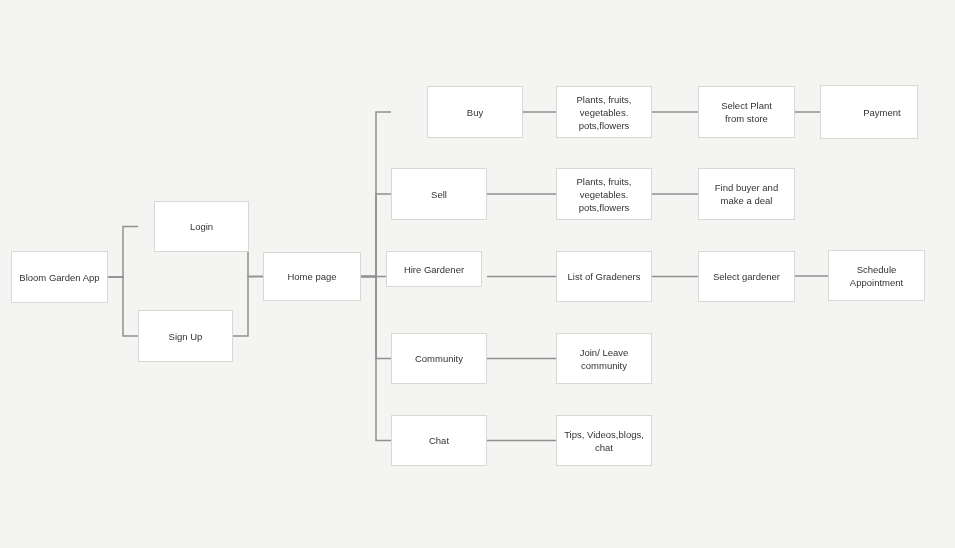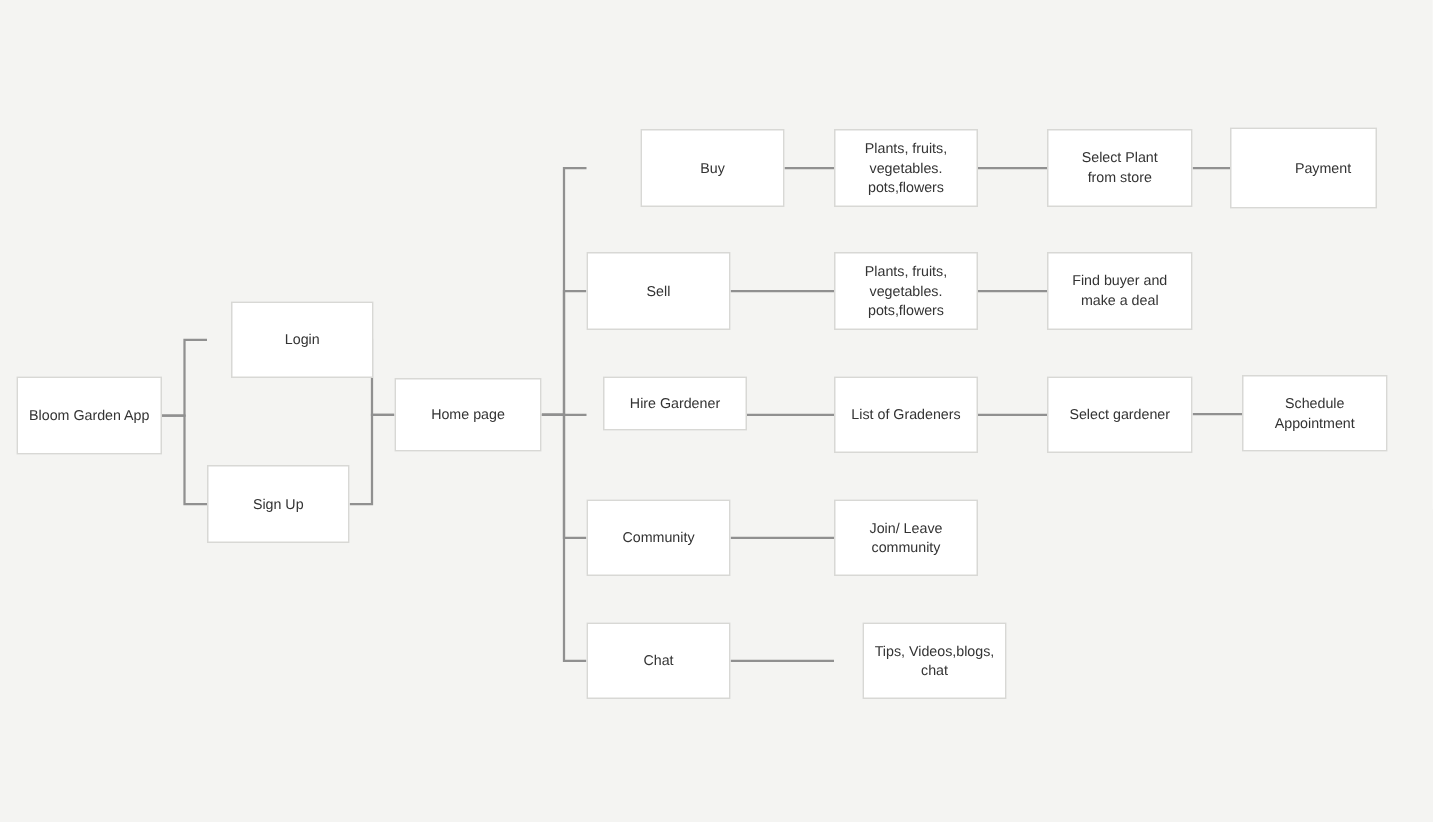--- a/index.html
+++ b/index.html
@@ -87,21 +87,21 @@
     </div>
     <div class="node" style="left: 138px; top: 310px; width: 95px; height: 52px;">
       <span>Sign Up</span>
     </div>
     <div class="node" style="left: 391px; top: 86px; width: 96px; height: 52px; margin-left: 36px;">
       <span>Buy</span>
     </div>
     <div class="node" style="left: 391px; top: 168px; width: 96px; height: 52px;">
       <span>Sell</span>
     </div>
-    <div class="node" style="left: 402px; top: 251px; width: 96px; height: 36px;">
+    <div class="node" style="left: 386px; top: 251px; width: 96px; height: 36px;">
       <span>Hire Gardener</span>
     </div>
     <div class="node" style="left: 391px; top: 333px; width: 96px; height: 51px;">
       <span>Community</span>
     </div>
     <div class="node" style="left: 391px; top: 415px; width: 96px; height: 51px;">
       <span>Chat</span>
     </div>
     <div class="node" style="left: 556px; top: 86px; width: 96px; height: 52px;">
       <span>Plants, fruits,
@@ -113,21 +113,21 @@
 vegetables.
 pots,flowers</span>
     </div>
     <div class="node" style="left: 556px; top: 251px; width: 96px; height: 51px;">
       <span>List of Gradeners</span>
     </div>
     <div class="node" style="left: 556px; top: 333px; width: 96px; height: 51px; justify-content: center;">
       <span>Join/ Leave
 community</span>
     </div>
-    <div class="node" style="left: 556px; top: 415px; width: 96px; height: 51px; margin-left: 19px;">
+    <div class="node" style="left: 556px; top: 415px; width: 96px; height: 51px;">
       <span>Tips, Videos,blogs,
 chat</span>
     </div>
     <div class="node" style="left: 698px; top: 86px; width: 97px; height: 52px;">
       <span>Select Plant
 from store</span>
     </div>
     <div class="node" style="left: 698px; top: 168px; width: 97px; height: 52px;">
       <span>Find buyer and
 make a deal</span>

